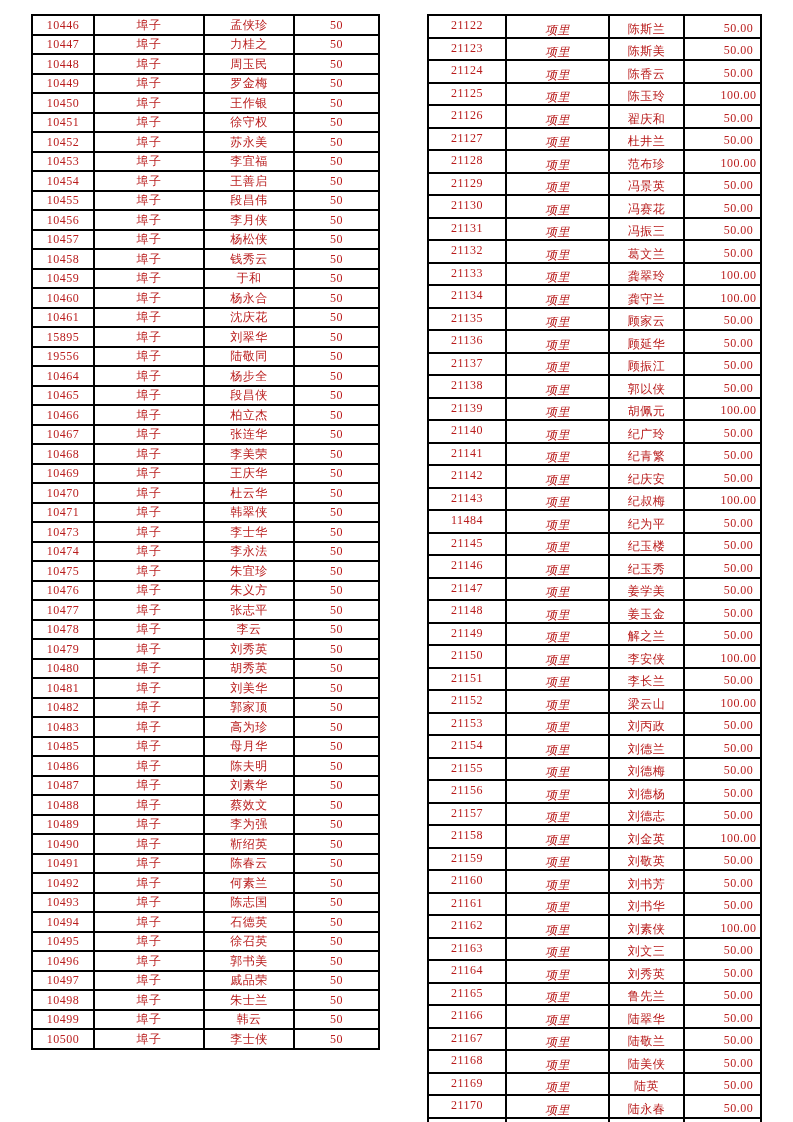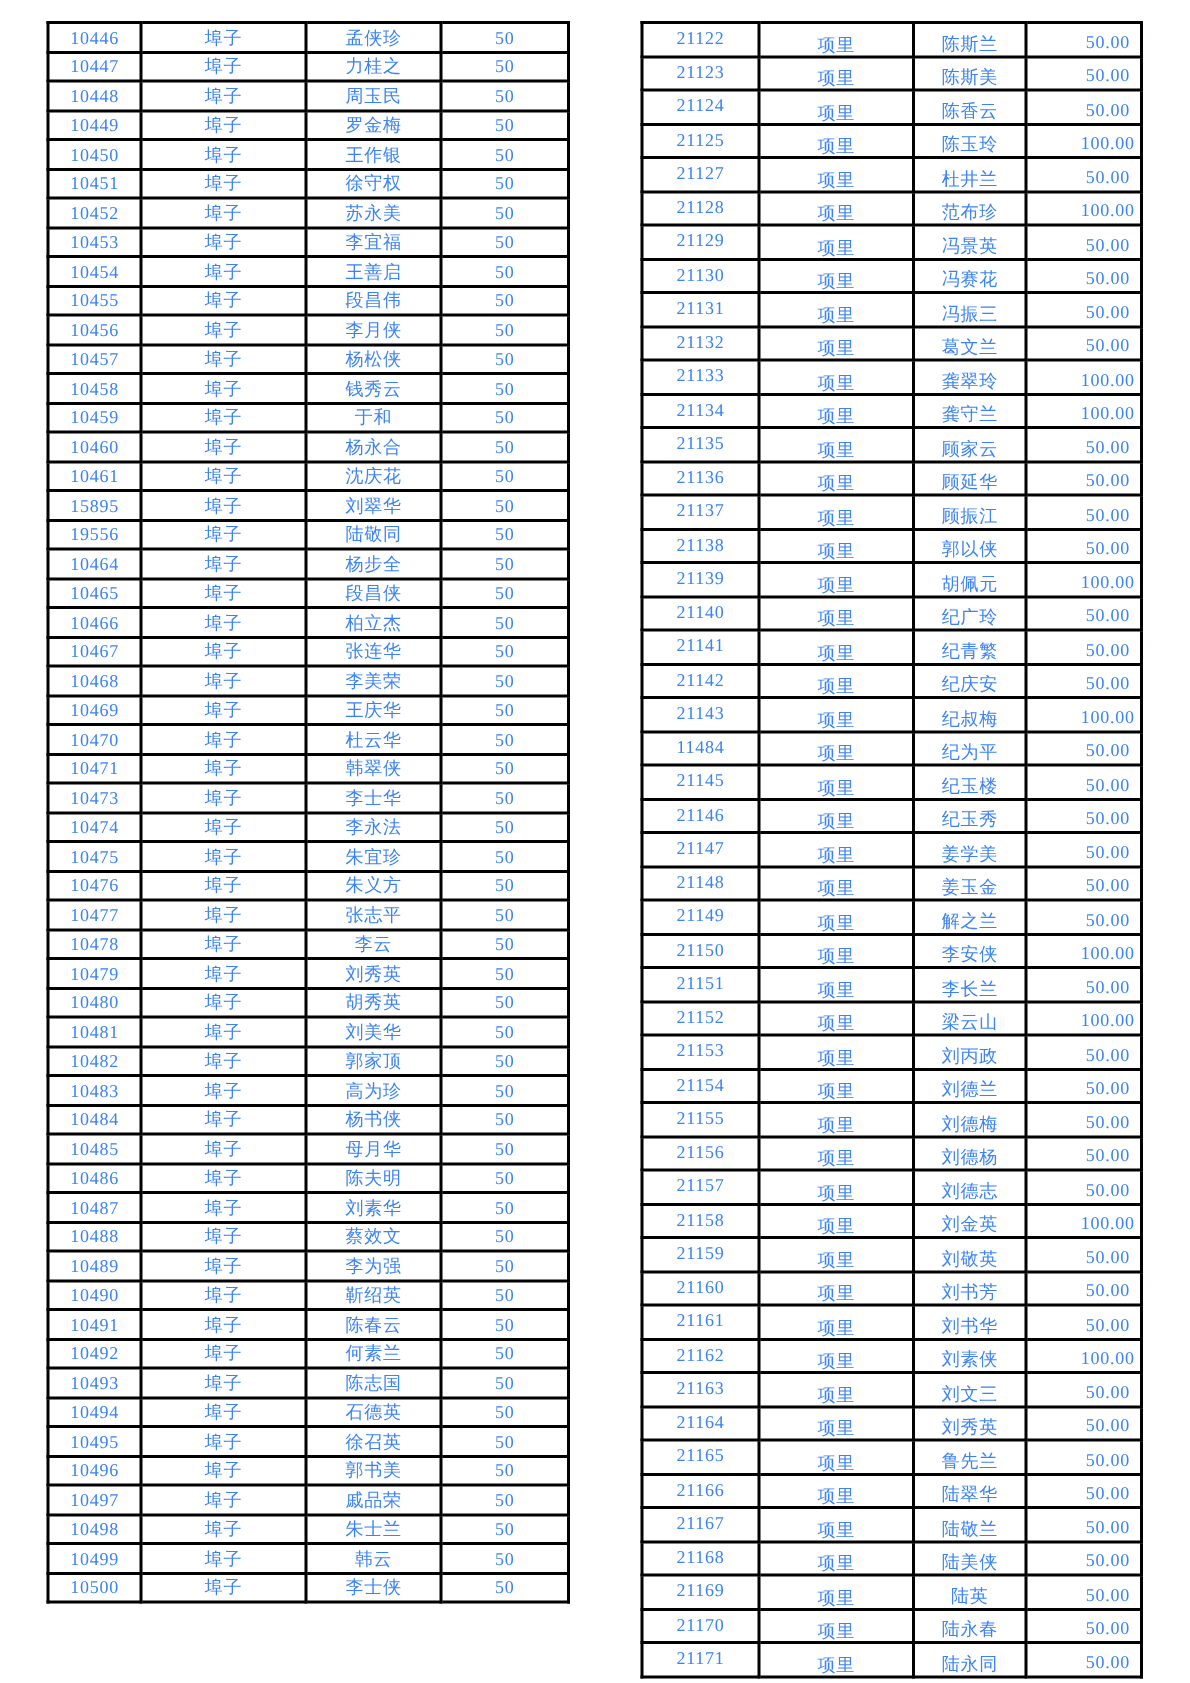--- a/index.html
+++ b/index.html
@@ -15,39 +15,39 @@
     font-family: "Liberation Serif", "DejaVu Serif", serif;
     color: #1f1f1f;
     overflow: hidden;
   }
   table.roster {
     position: absolute;
     top: 14px;
     border-collapse: collapse;
     table-layout: fixed;
     font-size: 12px;
-    color: #3b82f6;
+    color: #b91c1c;
   }
   table.roster td {
     border: 2px solid #000000;
     text-align: center;
     vertical-align: middle;
     height: 17.5px;
     padding: 0;
     overflow: hidden;
     white-space: nowrap;
     line-height: 1;
   }
   
   table#lt { left: 31px; width: 347px; }
   
   table#rt { left: 427px; width: 333px; }
   
   table#rt td.c-id   { vertical-align: middle; padding-bottom: 2px; }
-  table#rt td.c-loc  { vertical-align: bottom; padding-bottom: 1px; }
+  table#rt td.c-loc  { vertical-align: bottom; padding-bottom: 1px; font-style: italic; }
   table#rt td.c-name { vertical-align: bottom; padding-bottom: 2px; margin-left: 32px; }
   table#rt td.c-amt  { vertical-align: middle; padding-top: 3px; padding-left: 32px; }
   table#lt td { letter-spacing: 0.5px; }
   table#rt td { letter-spacing: 0.5px; }
 </style>
 </head>
 <body>
 
 <div class="page">
 
@@ -275,26 +275,20 @@
           <td class="c-name">郭家顶</td>
           <td class="c-amt">50</td>
         </tr>
         <tr>
           <td class="c-id">10483</td>
           <td class="c-loc">埠子</td>
           <td class="c-name">高为珍</td>
           <td class="c-amt">50</td>
         </tr>
         <tr>
-          <td class="c-id">10484</td>
-          <td class="c-loc">埠子</td>
-          <td class="c-name">杨书侠</td>
-          <td class="c-amt">50</td>
-        </tr>
-        <tr>
           <td class="c-id">10485</td>
           <td class="c-loc">埠子</td>
           <td class="c-name">母月华</td>
           <td class="c-amt">50</td>
         </tr>
         <tr>
           <td class="c-id">10486</td>
           <td class="c-loc">埠子</td>
           <td class="c-name">陈夫明</td>
           <td class="c-amt">50</td>
@@ -412,20 +406,26 @@
           <td class="c-name">陈香云</td>
           <td class="c-amt">50.00</td>
         </tr>
         <tr>
           <td class="c-id">21125</td>
           <td class="c-loc">项里</td>
           <td class="c-name">陈玉玲</td>
           <td class="c-amt">100.00</td>
         </tr>
         <tr>
+          <td class="c-id">21126</td>
+          <td class="c-loc">项里</td>
+          <td class="c-name">翟庆和</td>
+          <td class="c-amt">50.00</td>
+        </tr>
+        <tr>
           <td class="c-id">21127</td>
           <td class="c-loc">项里</td>
           <td class="c-name">杜井兰</td>
           <td class="c-amt">50.00</td>
         </tr>
         <tr>
           <td class="c-id">21128</td>
           <td class="c-loc">项里</td>
           <td class="c-name">范布珍</td>
           <td class="c-amt">100.00</td>

